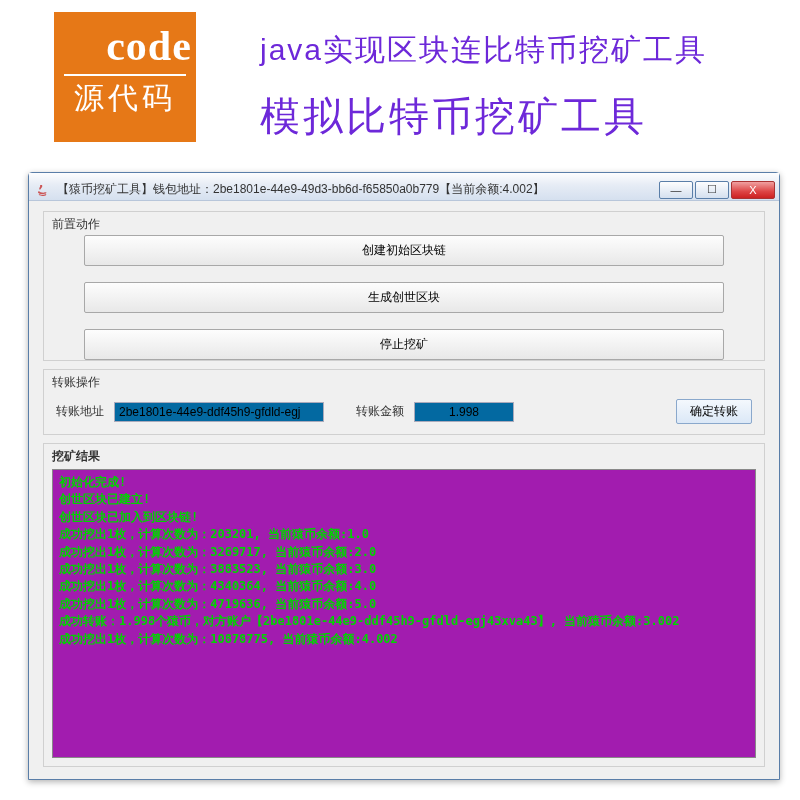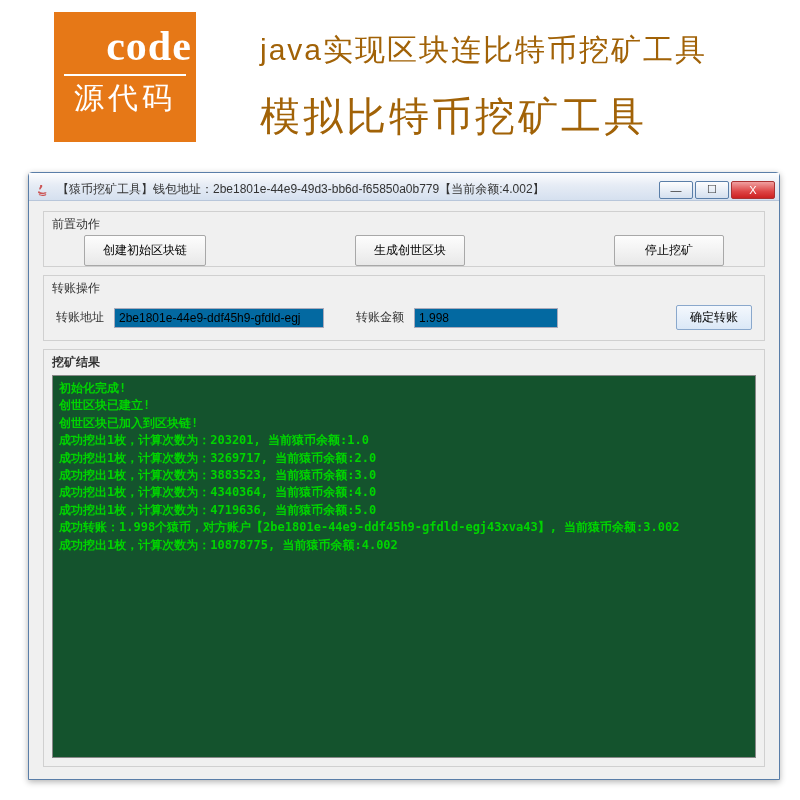--- a/index.html
+++ b/index.html
@@ -2,56 +2,56 @@
 <html><head>
 <meta charset="utf-8">
 <style>
 * { box-sizing: border-box; margin: 0; padding: 0; }
 body { font-family: "Microsoft YaHei", SimSun, sans-serif; width: 800px; height: 800px; background: #fff; position: relative; }
 
 .logo-box { position: absolute; top: 12px; left: 54px; width: 142px; height: 130px; background: #e67817; color: #fff; text-align: center; padding-top: 10px; }
 .logo-code { font-family: "Old English Text MT", serif; font-size: 42px; font-weight: bold; letter-spacing: 1px; padding-left: 48px; }
 .logo-sub { font-size: 30px; border-top: 2px solid #fff; margin: 4px 10px 0; padding-top: 2px; letter-spacing: 4px; }
 
-.headlines { position: absolute; top: 30px; left: 260px; color: #a16207; }
+.headlines { position: absolute; top: 30px; left: 260px; color: #6d28d9; }
 .hl1 { font-size: 30px; margin-bottom: 18px; letter-spacing: 2px; }
 .hl2 { font-size: 40px; letter-spacing: 3px; }
 
 .window { position: absolute; top: 172px; left: 28px; width: 752px; height: 608px; border: 1px solid #5a7ea8; border-radius: 4px 4px 0 0; background: #f0f0f0; box-shadow: 0 2px 6px rgba(0,0,0,.3); display: flex; flex-direction: column; }
 
 .titlebar { height: 28px; background: linear-gradient(#fdfdfe, #e6ecf5 45%, #d5e0ef); border-bottom: 1px solid #b8c6da; display: flex; align-items: center; padding: 6px 4px 0 6px; gap: 6px; font-size: 12px; }
 .java-icon { width: 16px; height: 16px; display: inline-flex; align-items: center; justify-content: center; }
 .title-text { flex: 1; color: #333; white-space: nowrap; overflow: hidden; }
 .win-btns { display: flex; gap: 2px; }
 .win-btn { width: 34px; height: 18px; border: 1px solid #5a7ea8; border-radius: 2px; display: flex; align-items: center; justify-content: center; font-size: 11px; color: #333; background: linear-gradient(#fdfdfe,#d5e0ef); }
 .win-btn.close { background: linear-gradient(#f0a0a0,#d44 60%,#c22); color: #fff; border-color: #a33; width: 44px; }
 
 .client { flex: 1; padding: 10px 14px 12px; background: #f0f0f0; display: flex; flex-direction: column; gap: 8px; overflow: hidden; }
 
 .group { border: 1px solid #d0d0d0; background: #f0f0f0; }
 .group-title { font-size: 12px; color: #333; padding: 4px 8px 2px; }
 .group-body { padding: 6px 12px 10px; }
 
-.btnrow { display: flex; justify-content: space-between; gap: 40px; padding: 0 40px; }
+.btnrow { display: flex; justify-content: space-between; gap: 16px; padding: 0 40px; flex-direction: column; }
 .btn { background: linear-gradient(#fdfdfd,#e8e8e8); border: 1px solid #a8a8a8; border-radius: 2px; padding: 6px 18px; font-size: 12px; cursor: pointer; min-width: 110px; text-align: center; }
 .btn.small { min-width: 76px; padding: 3px 10px; background: linear-gradient(#f4f8fd,#dbe8f7); border-color: #8aa8cc; }
 
 .transfer-row { display: flex; align-items: center; gap: 10px; font-size: 12px; }
 .lbl { color: #333; }
 .inp { border: 1px solid #aab; background: #0369a1; padding: 2px 4px; font-size: 12px; height: 20px; }
 .inp.addr { width: 210px; }
-.inp.amt { width: 144px; }
+.inp.amt { width: 100px; text-align: center; }
 
 .progress-group .group-body { padding: 8px 10px 10px; }
 .progress { height: 16px; border: 1px solid #b0b0b0; border-radius: 2px; background: linear-gradient(#f6f6f6,#e6e6e6); overflow: hidden; }
 .progress-fill { height: 100%; width: 34%; background: linear-gradient(#6fd85a,#2fb21a); }
 
 .result-group { flex: 1; display: flex; flex-direction: column; font-weight: bold; }
 .result-group .group-title { padding-bottom: 4px; }
-.console { flex: 1; margin: 0 8px 8px; background: #14532d; color: #00d400; font-family: SimSun, monospace; font-size: 12px; line-height: 1.45; padding: 4px 6px; border: 1px solid #888; overflow: hidden; white-space: nowrap; }
+.console { flex: 1; margin: 0 8px 8px; background: #a21caf; color: #00d400; font-family: SimSun, monospace; font-size: 12px; line-height: 1.45; padding: 4px 6px; border: 1px solid #888; overflow: hidden; white-space: nowrap; }
 .console div { overflow: hidden; text-overflow: clip; }
 </style>
 </head>
 <body>
 
 <div class="logo-box">
   <div class="logo-code">code</div>
   <div class="logo-sub">源代码</div>
 </div>
 

